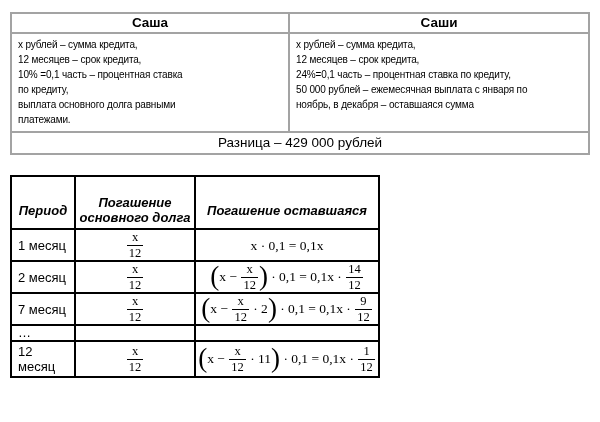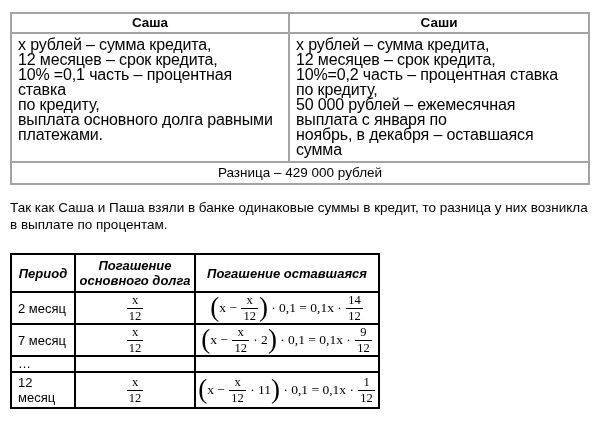--- a/index.html
+++ b/index.html
@@ -13,37 +13,37 @@
   .page { padding: 12px 10px 0 10px; }
 
   table { border-collapse: collapse; }
 
   
   table.cmp { width: 578px; table-layout: fixed; }
   .cmp th, .cmp td { border: 2px solid #a3a3a3; }
   .cmp th { font-size: 13.5px; font-weight: bold; text-align: center; padding: 1px 0 2px; }
   .cmp td.info {
     vertical-align: top;
-    font-size: 16px; line-height: 15px;
+    font-size: 10px; line-height: 15px;
     letter-spacing: -0.15px;
     padding: 3px 14px 4px 6px;
   }
   .cmp td.diff { text-align: center; font-size: 13.5px; padding: 2px 11px 3px; }
 
   
   p { margin: 0; font-size: 13.5px; line-height: 17px; }
   .p-intro { margin-top: 14px; }
   .p-task  { margin-top: 14px; }
 
   
   table.calc { margin-top: 20px; table-layout: fixed; }
   .calc th, .calc td { border: 2px solid #000; }
   .calc th {
     font-size: 13px; font-weight: bold; font-style: italic;
-    line-height: 15px; padding: 3px 3px 3px;
+    line-height: 15px; padding: 18px 3px 3px;
   }
   .col-period { width: 64px; }
   .col-principal { width: 120px; }
   .col-interest { width: 184px; }
   .calc td.period { font-size: 13px; text-align: left; padding: 2px 2px 2px 6px; vertical-align: middle; }
   .calc td.math {
     text-align: center; vertical-align: middle;
     font-family: "Liberation Serif", serif;
     font-size: 13.5px;
     padding: 1px 2px;
@@ -84,46 +84,54 @@
         <div>х рублей – сумма кредита,</div>
         <div>12 месяцев – срок кредита,</div>
         <div>10% =0,1 часть – процентная ставка</div>
         <div>по кредиту,</div>
         <div>выплата основного долга равными</div>
         <div>платежами.</div>
       </td>
       <td class="info">
         <div>х рублей – сумма кредита,</div>
         <div>12 месяцев – срок кредита,</div>
-        <div>10%=0,2 часть – процентная ставка по кредиту,</div>
+        <div>24%=0,1 часть – процентная ставка по кредиту,</div>
         <div>50 000 рублей – ежемесячная выплата с января по</div>
         <div>ноябрь, в декабря – оставшаяся сумма</div>
       </td>
     </tr>
     <tr>
       <td class="diff" colspan="2">Разница – 429 000 рублей</td>
     </tr>
   </tbody>
     </table>
 
-  <p class="p-intro">Так как Саша и Паша взяли в банке одинаковые суммы в кредит, то разница у них возникла в выплате по процентам.</p>
 
   <table class="calc">
     <colgroup>
         <col class="col-period">
         <col class="col-principal">
         <col class="col-interest">
       </colgroup>
     <tbody>
         <tr>
       <th>Период</th>
       <th>Погашение основного долга</th>
       <th>Погашение оставшаяся</th>
     </tr>
 
+    <tr>
+      <td class="period">1 месяц</td>
+      <td class="math">
+        <span class="frac"><span class="num">x</span><span class="den">12</span></span>
+      </td>
+      <td class="math">
+        <span class="mtext">x · 0,1 = 0,1x</span>
+      </td>
+    </tr>
 
     <tr>
       <td class="period">2 месяц</td>
       <td class="math">
         <span class="frac"><span class="num">x</span><span class="den">12</span></span>
       </td>
       <td class="math">
         <span class="paren">(</span><span class="mtext">x −</span>
         <span class="frac"><span class="num">x</span><span class="den">12</span></span><span class="mtext"></span><span class="paren">)</span>
         <span class="mtext">· 0,1 = 0,1x ·</span>

